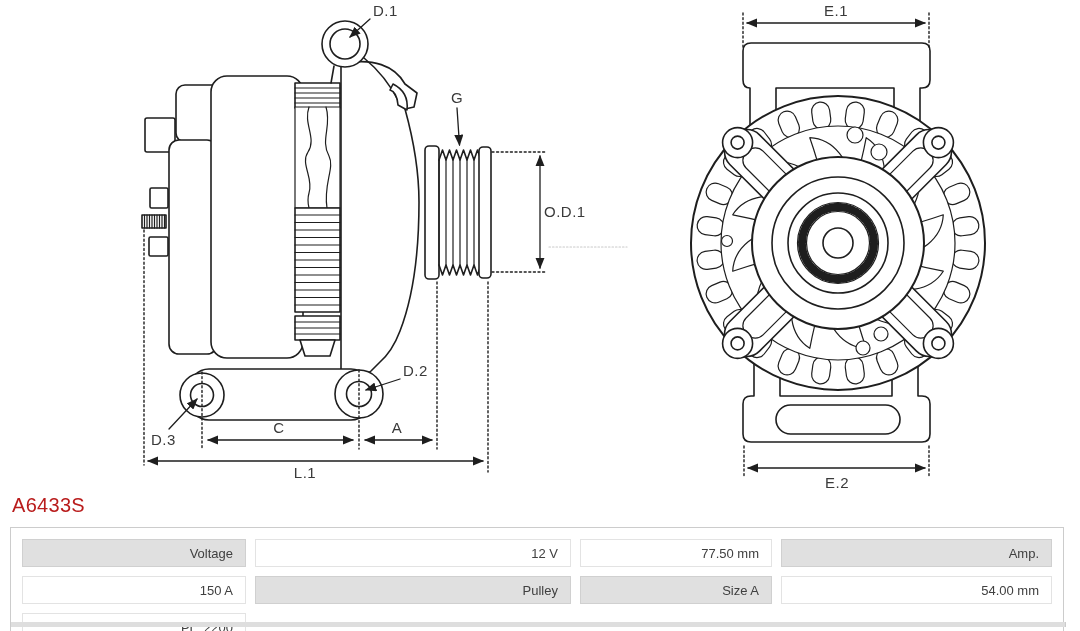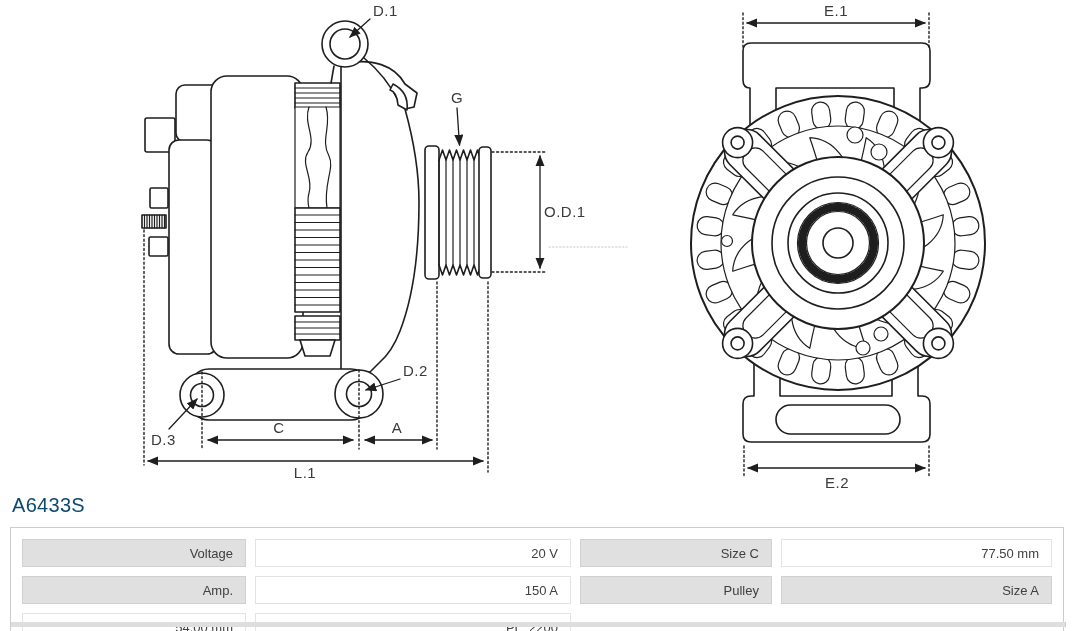--- a/index.html
+++ b/index.html
@@ -7,21 +7,21 @@
        font-family:"Liberation Sans", sans-serif;}
   .diagram-area{position:absolute;top:0;left:0;width:1080px;height:492px;padding-left:43px;}
   svg text{font-family:"Liberation Sans", sans-serif;}
   .dim-label{font-size:15px;fill:#3a3a3a;stroke:none;letter-spacing:.5px;}
   .dim{stroke:#1e1e1e;stroke-width:1.3;fill:none;}
   .ext{stroke:#1e1e1e;stroke-width:1.4;stroke-dasharray:2 2.6;fill:none;}
   .rib{stroke:#1e1e1e;stroke-width:1.2;fill:none;}
   .thin{stroke-width:1.2;}
   .faint{stroke:#c9c9c9;stroke-width:1.2;stroke-dasharray:1.5 2;}
   .part-number{position:absolute;left:12px;top:494px;font-size:20px;
-       color:#0c4a6e;letter-spacing:.3px;}
+       color:#b91c1c;letter-spacing:.3px;}
   .spec-table{position:absolute;left:10px;top:527px;width:1054px;
        box-sizing:border-box;border:1px solid #cccccc;background:#fff;
        padding:11px;display:grid;grid-template-columns:224px 316px 192px 1fr;
        gap:9px;}
   .spec-table .cell{height:28px;line-height:28px;font-size:13px;color:#404040;
        text-align:right;padding-right:12px;box-sizing:border-box;}
   .spec-table .lbl{background:#e0e0e0;border:1px solid #d0d0d0;}
   .spec-table .val{background:#ffffff;border:1px solid #e3e3e3;}
   .table-bottom-sliver{position:absolute;left:10px;top:622px;width:1054px;
        height:5px;background:#dedede;border-left:1px solid #ccc;
@@ -263,22 +263,21 @@
     <text class="dim-label" x="793" y="16" text-anchor="middle">E.1</text>
     <text class="dim-label" x="794" y="488" text-anchor="middle">E.2</text>
   </g>
 </svg>
 </div>
 
 <div class="part-number">A6433S</div>
 
 <div class="spec-table">
   <div class="cell lbl">Voltage</div>
-  <div class="cell val">20 V</div>
-  <div class="cell lbl">Size C</div>
+  <div class="cell val">12 V</div>
   <div class="cell val">77.50 mm</div>
 
   <div class="cell lbl">Amp.</div>
   <div class="cell val">150 A</div>
   <div class="cell lbl">Pulley</div>
 
   <div class="cell lbl">Size A</div>
   <div class="cell val">54.00 mm</div>
   <div class="cell val">PL_2200</div>
 </div>

